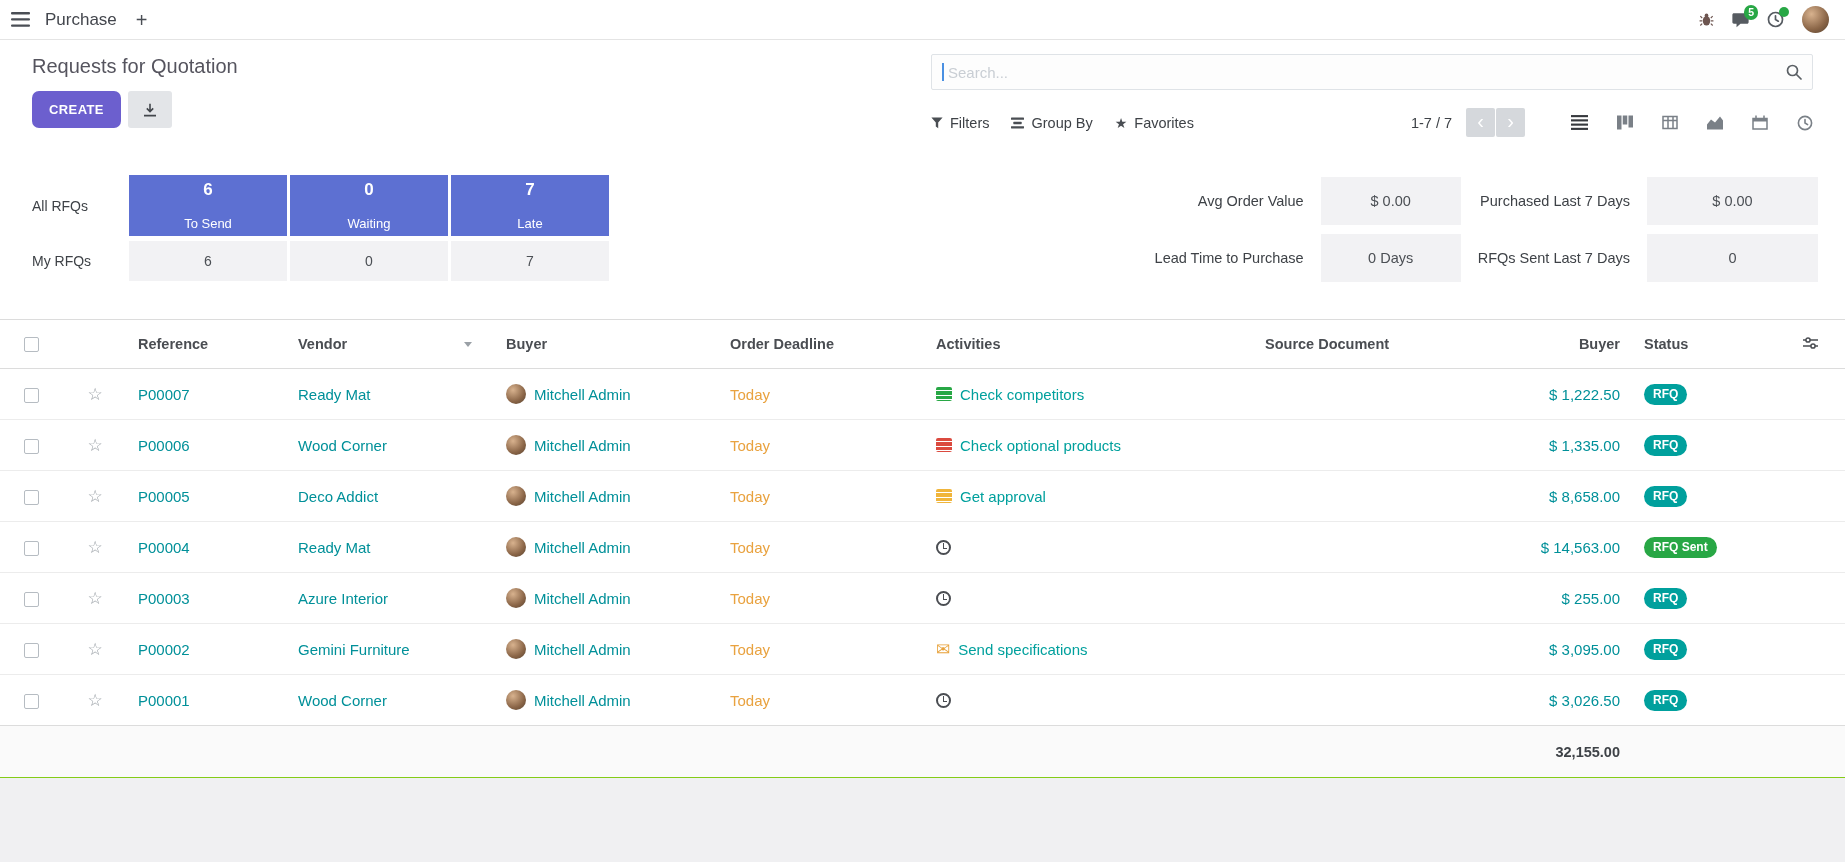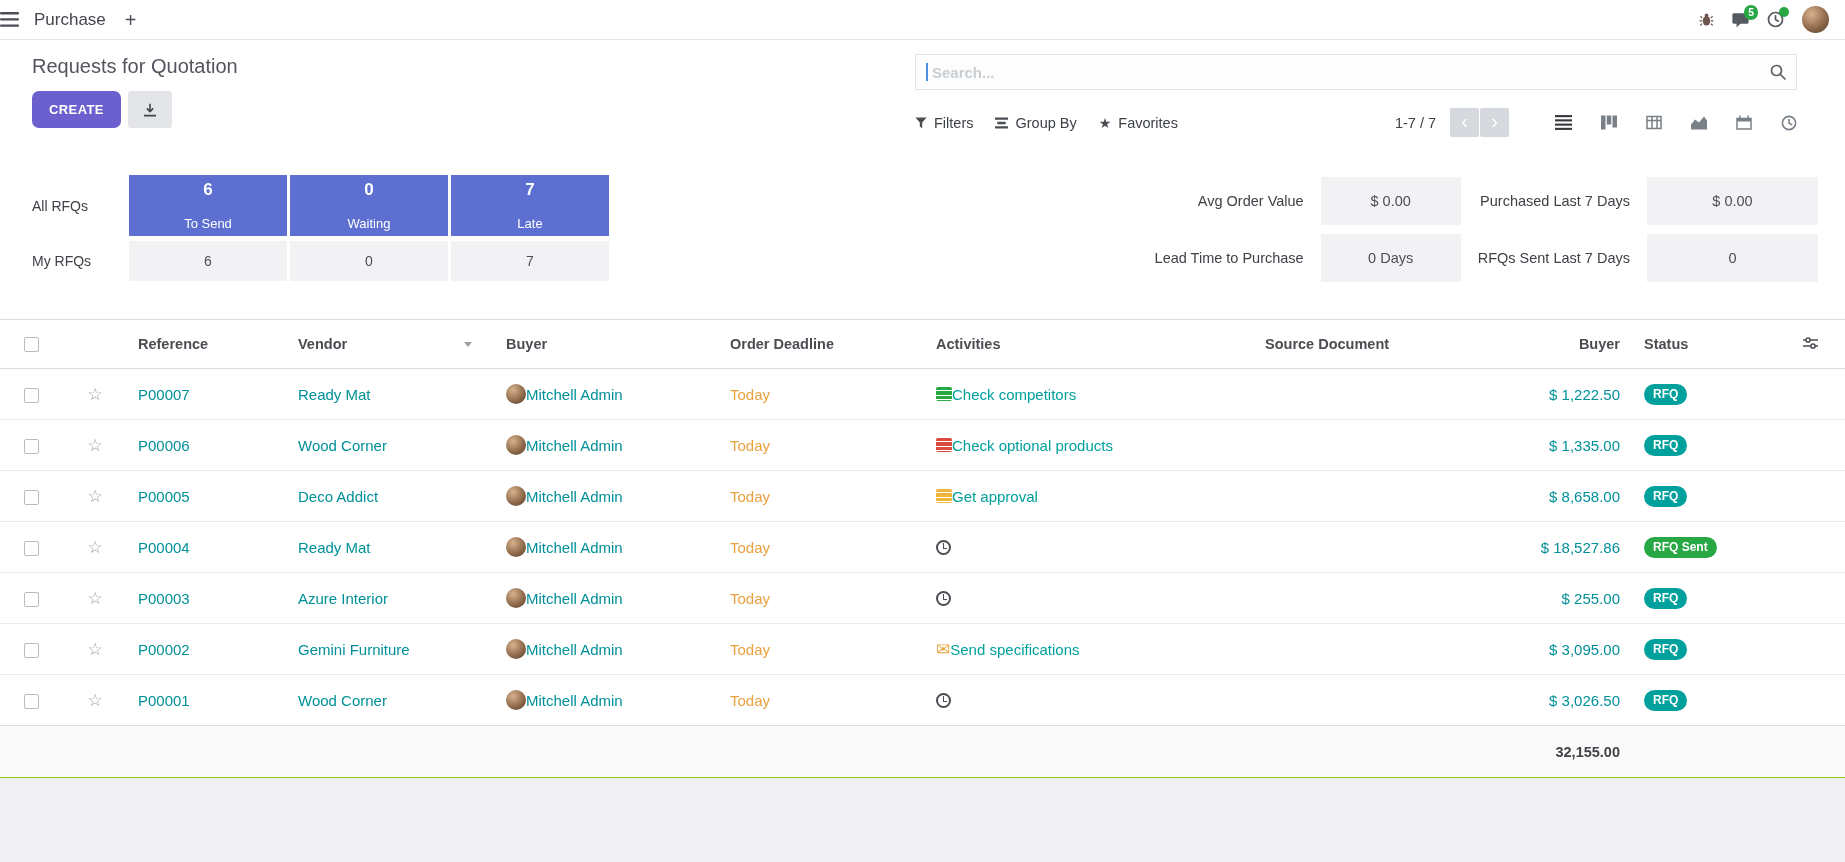--- a/index.html
+++ b/index.html
@@ -6,52 +6,52 @@
   html,body { margin:0; padding:0; }
   body {
     width:1845px; height:862px; overflow:hidden;
     font-family:"Liberation Sans", sans-serif;
     background:#fff; color:#3e4247;
   }
   .page { display:flex; flex-direction:column; height:100%; }
 
   
   .navbar { flex:0 0 40px; height:40px; display:flex; align-items:center;
-            padding:0 16px 0 0; border-bottom:1px solid #e4e4e4; background:#fff; }
+            padding:0 16px 0 11px; border-bottom:1px solid #e4e4e4; background:#fff; }
   .nav-left { display:flex; align-items:center; gap:15px; }
   .hamburger { color:#4a4e55; display:flex; cursor:pointer; }
   .app-title { font-size:17px; color:#43464d; cursor:pointer; }
   .plus-icon { font-size:20px; color:#4a4e55; cursor:pointer; line-height:1; margin-left:4px; }
   .nav-right { margin-left:auto; display:flex; align-items:center; gap:18px; }
   .icon-btn { position:relative; display:flex; border:none; background:none; padding:0; cursor:pointer; }
   .bug-ic { color:#6d5550; }
   .chat-ic, .clock-ic { color:#565b61; }
   .nav-badge { position:absolute; top:-7px; right:-9px; background:#28a745; color:#fff;
                font-size:10.5px; font-weight:bold; padding:1px 4px; border-radius:8px; line-height:1.3; }
   .nav-dot { position:absolute; top:-4px; right:-5px; width:10px; height:10px; border-radius:50%; background:#28a745; }
   .nav-avatar { width:27px; height:27px; border-radius:50%; cursor:pointer;
         background:radial-gradient(circle at 35% 30%, #d8b28e, #8a6547 60%, #54402e); }
 
   
-  .control-panel { display:flex; padding:14px 48px 4px 32px; background:#fff; }
+  .control-panel { display:flex; padding:14px 32px 4px 32px; background:#fff; }
   .cp-left { display:flex; flex-direction:column; }
   .title { font-size:20px; font-weight:400; color:#55545e; margin:0; line-height:24px; }
   .cp-buttons { margin-top:13px; display:flex; gap:7px; }
   .btn-create { background:#6c5fce; color:#fff; border:none; border-radius:7px; height:37px;
                 padding:0 17px; font-size:13px; font-weight:700; letter-spacing:.4px;
                 font-family:inherit; cursor:pointer; }
   .btn-export { background:#e3e5e8; border:none; border-radius:3px; height:37px; width:44px;
                 display:flex; align-items:center; justify-content:center; color:#42464b; cursor:pointer; }
 
   .cp-right { width:882px; margin-left:auto; display:flex; flex-direction:column; }
   .searchbar { height:36px; border:1px solid #dfe3e7; background:#fdfdfd; display:flex;
                align-items:center; padding:0 10px; border-radius:2px; }
   .search-caret { width:2px; height:18px; background:#4a90e2; margin-right:2px; }
   .search-input { flex:1; border:none; outline:none; background:transparent; font-size:15px;
-                  font-family:inherit; color:#333;font-weight:bold; }
+                  font-family:inherit; color:#333; }
   .search-input::placeholder { color:#c9ced4; }
   .search-icon { color:#5b6065; display:flex; }
 
   .cp-tools { display:flex; align-items:center; margin-top:14px; height:37px; }
   .filter-group { display:flex; gap:22px; margin-right:auto; }
   .tool-btn { display:flex; align-items:center; gap:7px; font-size:14.5px; color:#3e4247;
               cursor:pointer; background:none; border:none; font-family:inherit; padding:0; }
   .tool-ic { color:#4a4e53; display:flex; }
   .fav-star { font-size:14px; color:#4a4e53; line-height:1; }
   .pager { display:flex; align-items:center; }
@@ -94,21 +94,21 @@
   .th-flex { display:flex; align-items:center; }
   .sort-caret { margin-left:auto; margin-right:14px; width:0; height:0;
                 border-left:4px solid transparent; border-right:4px solid transparent;
                 border-top:5px solid #9aa0a6; }
   input[type="checkbox"] { appearance:none; -webkit-appearance:none; width:15px; height:15px;
         border:1px solid #b6bcc2; border-radius:2px; background:#fff; cursor:pointer;
         vertical-align:middle; margin:0; }
   .star { font-size:17px; color:#9aa0a6; cursor:pointer; line-height:1; }
   a { text-decoration:none; cursor:pointer; }
   .lnk { color:#009099; }
-  .cell-flex { display:flex; align-items:center; gap:0; }
+  .cell-flex { display:flex; align-items:center; gap:8px; }
   .avatar-sm { width:20px; height:20px; border-radius:50%; flex:0 0 20px;
         background:radial-gradient(circle at 35% 30%, #d8b28e, #8a6547 60%, #54402e); }
   .deadline { color:#e9a23f; }
   .act-lnk { color:#00a09d; }
   .act-ic { flex:0 0 auto; }
   .ai-list-green, .ai-list-red, .ai-list-yellow { width:16px; height:14px; border-radius:2px;
         background-image:repeating-linear-gradient(180deg, rgba(255,255,255,0) 0 3px, #fff 3px 4.5px); }
   .ai-list-green { background-color:#28a745; }
   .ai-list-red { background-color:#db4a3f; }
   .ai-list-yellow { background-color:#f0b53b; }
@@ -432,21 +432,21 @@
             </span>
           </td>
     <td><span class="deadline">Today</span></td>
     <td>
             <span class="cell-flex">
               <span class="act-ic ai-clock"></span>
               <a class="act-lnk"></a>
             </span>
           </td>
     <td></td>
-    <td class="c-total"><span class="total-amt">$ 18,527.86</span></td>
+    <td class="c-total"><span class="total-amt">$ 14,563.00</span></td>
     <td><span class="pill pill-sent">RFQ Sent</span></td>
     <td></td>
   </tr>
         <tr class="data-row">
     <td class="c-check"><input type="checkbox" style=""></td>
     <td class="c-star"><span class="star">☆</span></td>
     <td><a class="lnk">P00003</a></td>
     <td><a class="lnk">Azure Interior</a></td>
     <td>
             <span class="cell-flex">

